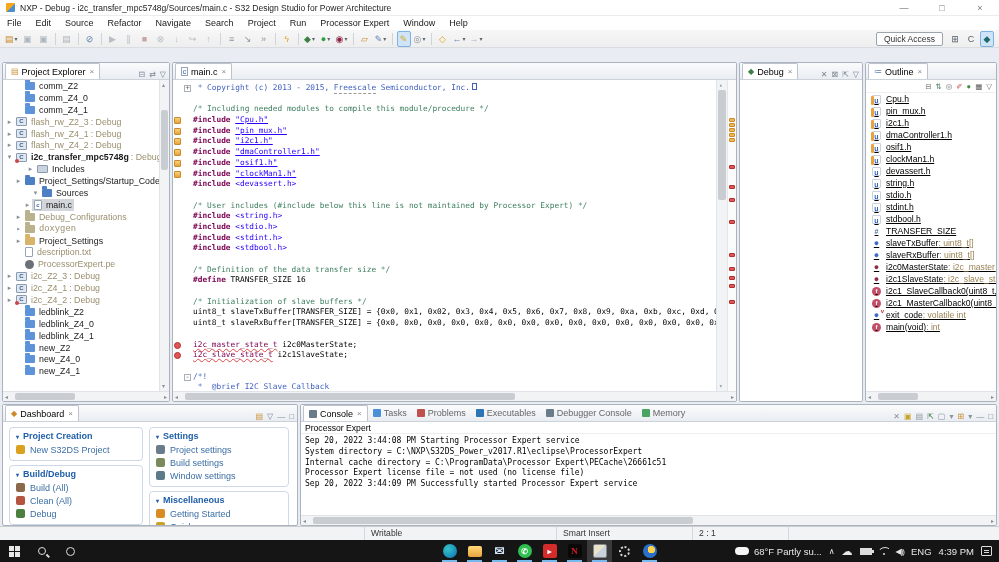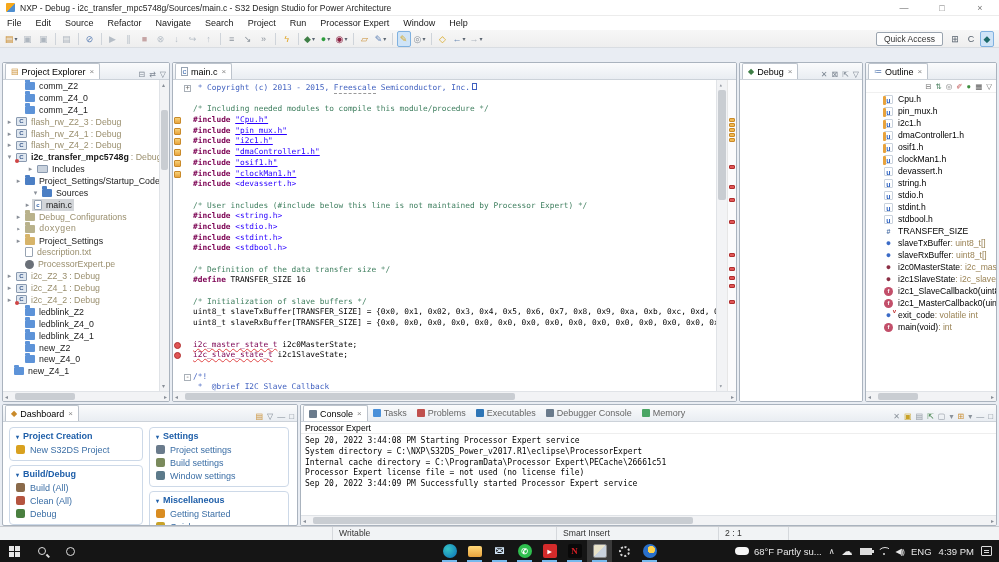--- a/index.html
+++ b/index.html
@@ -83,21 +83,21 @@
   .edvsb{width:11px;flex:none;background:#f2f3f5;border-left:1px solid #e0e3e7;position:relative;}
   .edvsb .th{position:absolute;left:1px;right:1px;top:10px;height:110px;background:#c9cdd2;border-radius:2px;}
   .ovr{width:9px;flex:none;background:#fbfbfc;border-left:1px solid #e6e6e6;position:relative;}
   .ovr i{position:absolute;left:1px;width:6px;height:4px;border-radius:1px;}
   .ovr i.o{background:#f0b850;border:1px solid #c98a2a;}
   .ovr i.r{background:#e05555;border:1px solid #b03030;}
   
   .otoolbar{height:13px;display:flex;justify-content:flex-end;align-items:center;font-size:7.5px;padding-right:4px;border-bottom:1px solid #f0f0f0;}
   .otoolbar span{margin-left:4px;}
   .olist{position:absolute;left:0;top:30px;right:0;bottom:10px;overflow:hidden;font-size:8.6px;}
-  .orow{display:flex;align-items:center;height:12px;white-space:nowrap;padding-left:18px;}
+  .orow{display:flex;align-items:center;height:12px;white-space:nowrap;padding-left:6px;text-decoration:underline;}
   .oicon{width:9px;height:9px;flex:none;margin-right:5px;border-radius:1px;font-size:7px;font-weight:bold;line-height:9px;text-align:center;position:relative;}
   .o-incpe{background:#fff;color:#2a5fbf;border:1px solid #c9d2dd;}
   .o-incpe::before{content:"";position:absolute;left:-2px;top:0;width:3px;height:9px;background:#e8a33d;border-radius:1px;}
   .o-inc{background:#fff;color:#2a5fbf;border:1px solid #c9d2dd;}
   .o-def{color:#4a6fa5;}
   .o-var{color:#3b6bc6;font-size:9px;}
   .o-varerr{color:#8b2e44;font-size:9px;}
   .o-func{background:#c24f6a;color:#fff;border-radius:50%;font-size:6px;}
   .o-varv{color:#3b6bc6;font-size:9px;}
   .o-varv::after{content:"v";position:absolute;right:-3px;top:-4px;color:#c03030;font-size:6px;}
@@ -477,21 +477,21 @@
               <span class="lab">new_Z2</span>
             </span>
           </div>
           <div class="trow" style="padding-left: 11px;">
             <span class="arr"></span>
             <span class="selwrap">
               <span class="ticon i-folder fold"></span>
               <span class="lab">new_Z4_0</span>
             </span>
           </div>
-          <div class="trow" style="">
+          <div class="trow" style="padding-left: 11px;">
             <span class="arr"></span>
             <span class="selwrap">
               <span class="ticon i-folder fold"></span>
               <span class="lab">new_Z4_1</span>
             </span>
           </div>
           <div class="trow" style="padding-left: 19px; margin-top: 15px;">
             <span class="arr"></span>
             <span class="selwrap">
               <span class="ticon i-folder fold"></span>
@@ -835,23 +835,23 @@
       <div class="clines" id="consolelines"><div>Sep 20, 2022 3:44:08 PM Starting Processor Expert service</div><div>System directory = C:\NXP\S32DS_Power_v2017.R1\eclipse\ProcessorExpert</div><div>Internal cache directory = C:\ProgramData\Processor Expert\PECache\26661c51</div><div>Processor Expert license file = not used (no license file)</div><div>Sep 20, 2022 3:44:09 PM Successfully started Processor Expert service</div></div>
       <div class="hsb">
         <span class="sa" style="left:2px;">◂</span>
         <span class="sa" style="right:2px;">▸</span>
         <i class="th" style="left:12px;width:380px;"></i>
       </div>
     </div>
   </div>
 
   <div class="statusbar">
-    <span class="cell" style="left:332px;width:100px;">Writable</span>
+    <span class="cell" style="left:364px;width:100px;">Writable</span>
     <span class="cell" style="left:556px;width:110px;">Smart Insert</span>
-    <span class="cell" style="left:718px;width:70px;">2 : 1</span>
+    <span class="cell" style="left:692px;width:70px;">2 : 1</span>
     <span class="cell" style="left:788px;width:1px;padding:0;"></span>
   </div>
 
   <div class="taskbar">
     <div class="tbleft">
       <span class="tbtn">
           <span class="startgrid">
             <b></b>
             <b></b>
             <b></b>

